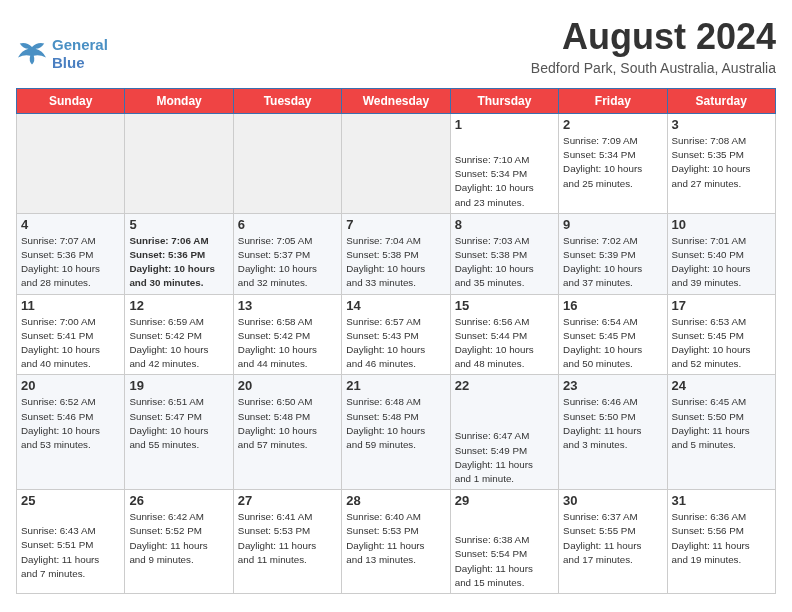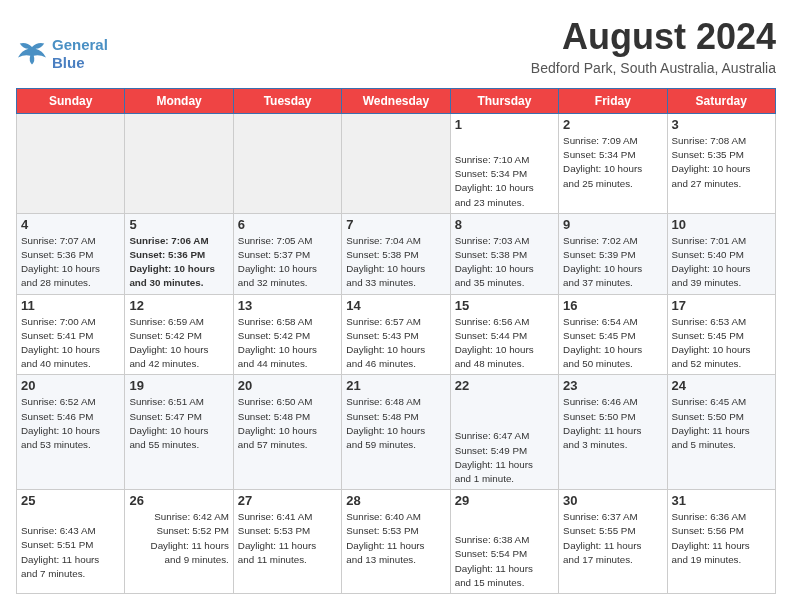--- a/index.html
+++ b/index.html
@@ -296,21 +296,21 @@
       <tr>
         <td>
           <div class="day-num">25</div>
           <div class="day-info" style="white-space: pre-line; margin-top: 16px;">Sunrise: 6:43 AM
 Sunset: 5:51 PM
 Daylight: 11 hours
 and 7 minutes.</div>
         </td>
         <td>
           <div class="day-num">26</div>
-          <div class="day-info" style="white-space: pre-line; text-align: right;">Sunrise: 6:42 AM
+          <div class="day-info" style="white-space: pre-line;">Sunrise: 6:42 AM
 Sunset: 5:52 PM
 Daylight: 11 hours
 and 9 minutes.</div>
         </td>
         <td>
           <div class="day-num">27</div>
           <div class="day-info" style="white-space: pre-line;">Sunrise: 6:41 AM
 Sunset: 5:53 PM
 Daylight: 11 hours
 and 11 minutes.</div>

